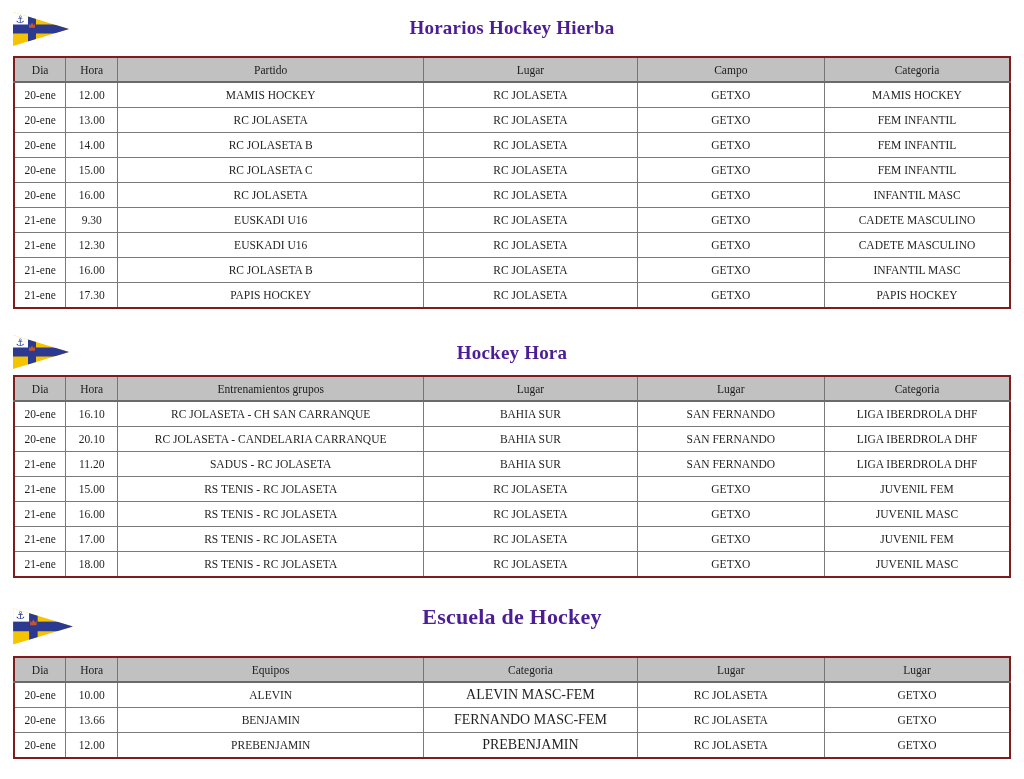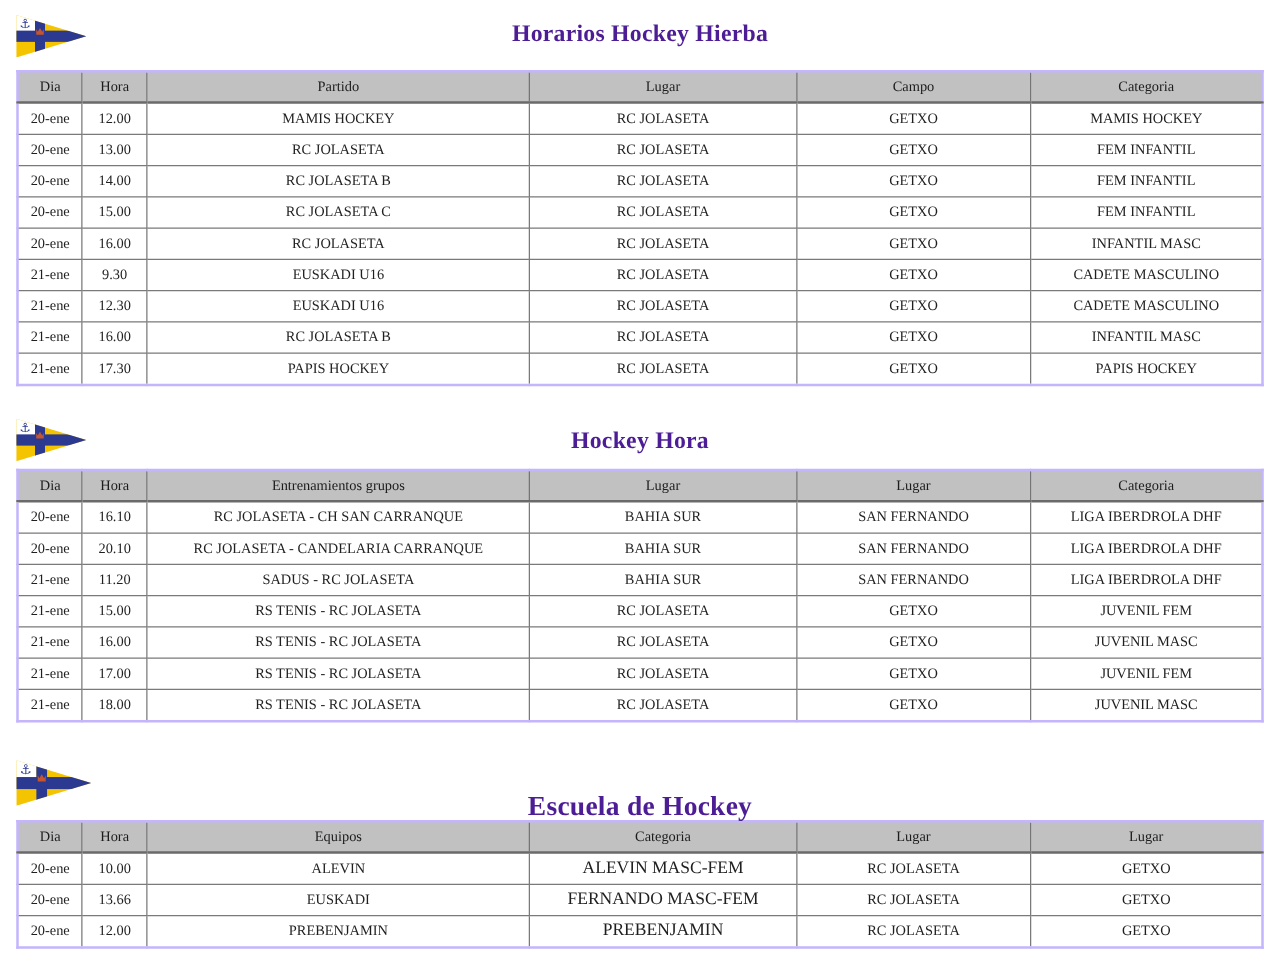--- a/index.html
+++ b/index.html
@@ -33,28 +33,28 @@
   #section-0 .section-header { height: 56px; }
   #section-0 .burgee { top: 8px; }
   #section-0 .section-title { padding-top: 17px; font-size: 19px; }
 
   #section-1 .section-header { height: 66px; }
   #section-1 .burgee { top: 22px; }
   #section-1 .section-title { padding-top: 33px; font-size: 19px; }
 
   #section-2 .section-header { height: 78px; }
   #section-2 .burgee { top: 26px; width: 62px; height: 45px; }
-  #section-2 .section-title { padding-top: 54px; font-size: 22px; }
+  #section-2 .section-title { padding-top: 26px; font-size: 22px; }
 
   table.schedule {
     border-collapse: collapse;
     table-layout: fixed;
     margin-left: 13px;
     width: 998px;
-    border: 2px solid #c4b5fd;
+    border: 2px solid #7f1d1d;
   }
   table.schedule th {
     background: #c1c1c1;
     border: 1px solid #757575;
     border-bottom: 2px solid #6a6a6a;
     font-weight: 400;
     font-size: 11.5px;
     height: 23px;
     text-align: center;
     color: #1c1c1c;
@@ -340,21 +340,21 @@
             <td>20-ene</td>
             <td>10.00</td>
             <td>ALEVIN</td>
             <td class="compact">ALEVIN MASC-FEM</td>
             <td>RC JOLASETA</td>
             <td>GETXO</td>
           </tr>
           <tr>
             <td>20-ene</td>
             <td>13.66</td>
-            <td>EUSKADI</td>
+            <td>BENJAMIN</td>
             <td class="compact">FERNANDO MASC-FEM</td>
             <td>RC JOLASETA</td>
             <td>GETXO</td>
           </tr>
           <tr>
             <td>20-ene</td>
             <td>12.00</td>
             <td>PREBENJAMIN</td>
             <td class="compact">PREBENJAMIN</td>
             <td>RC JOLASETA</td>

